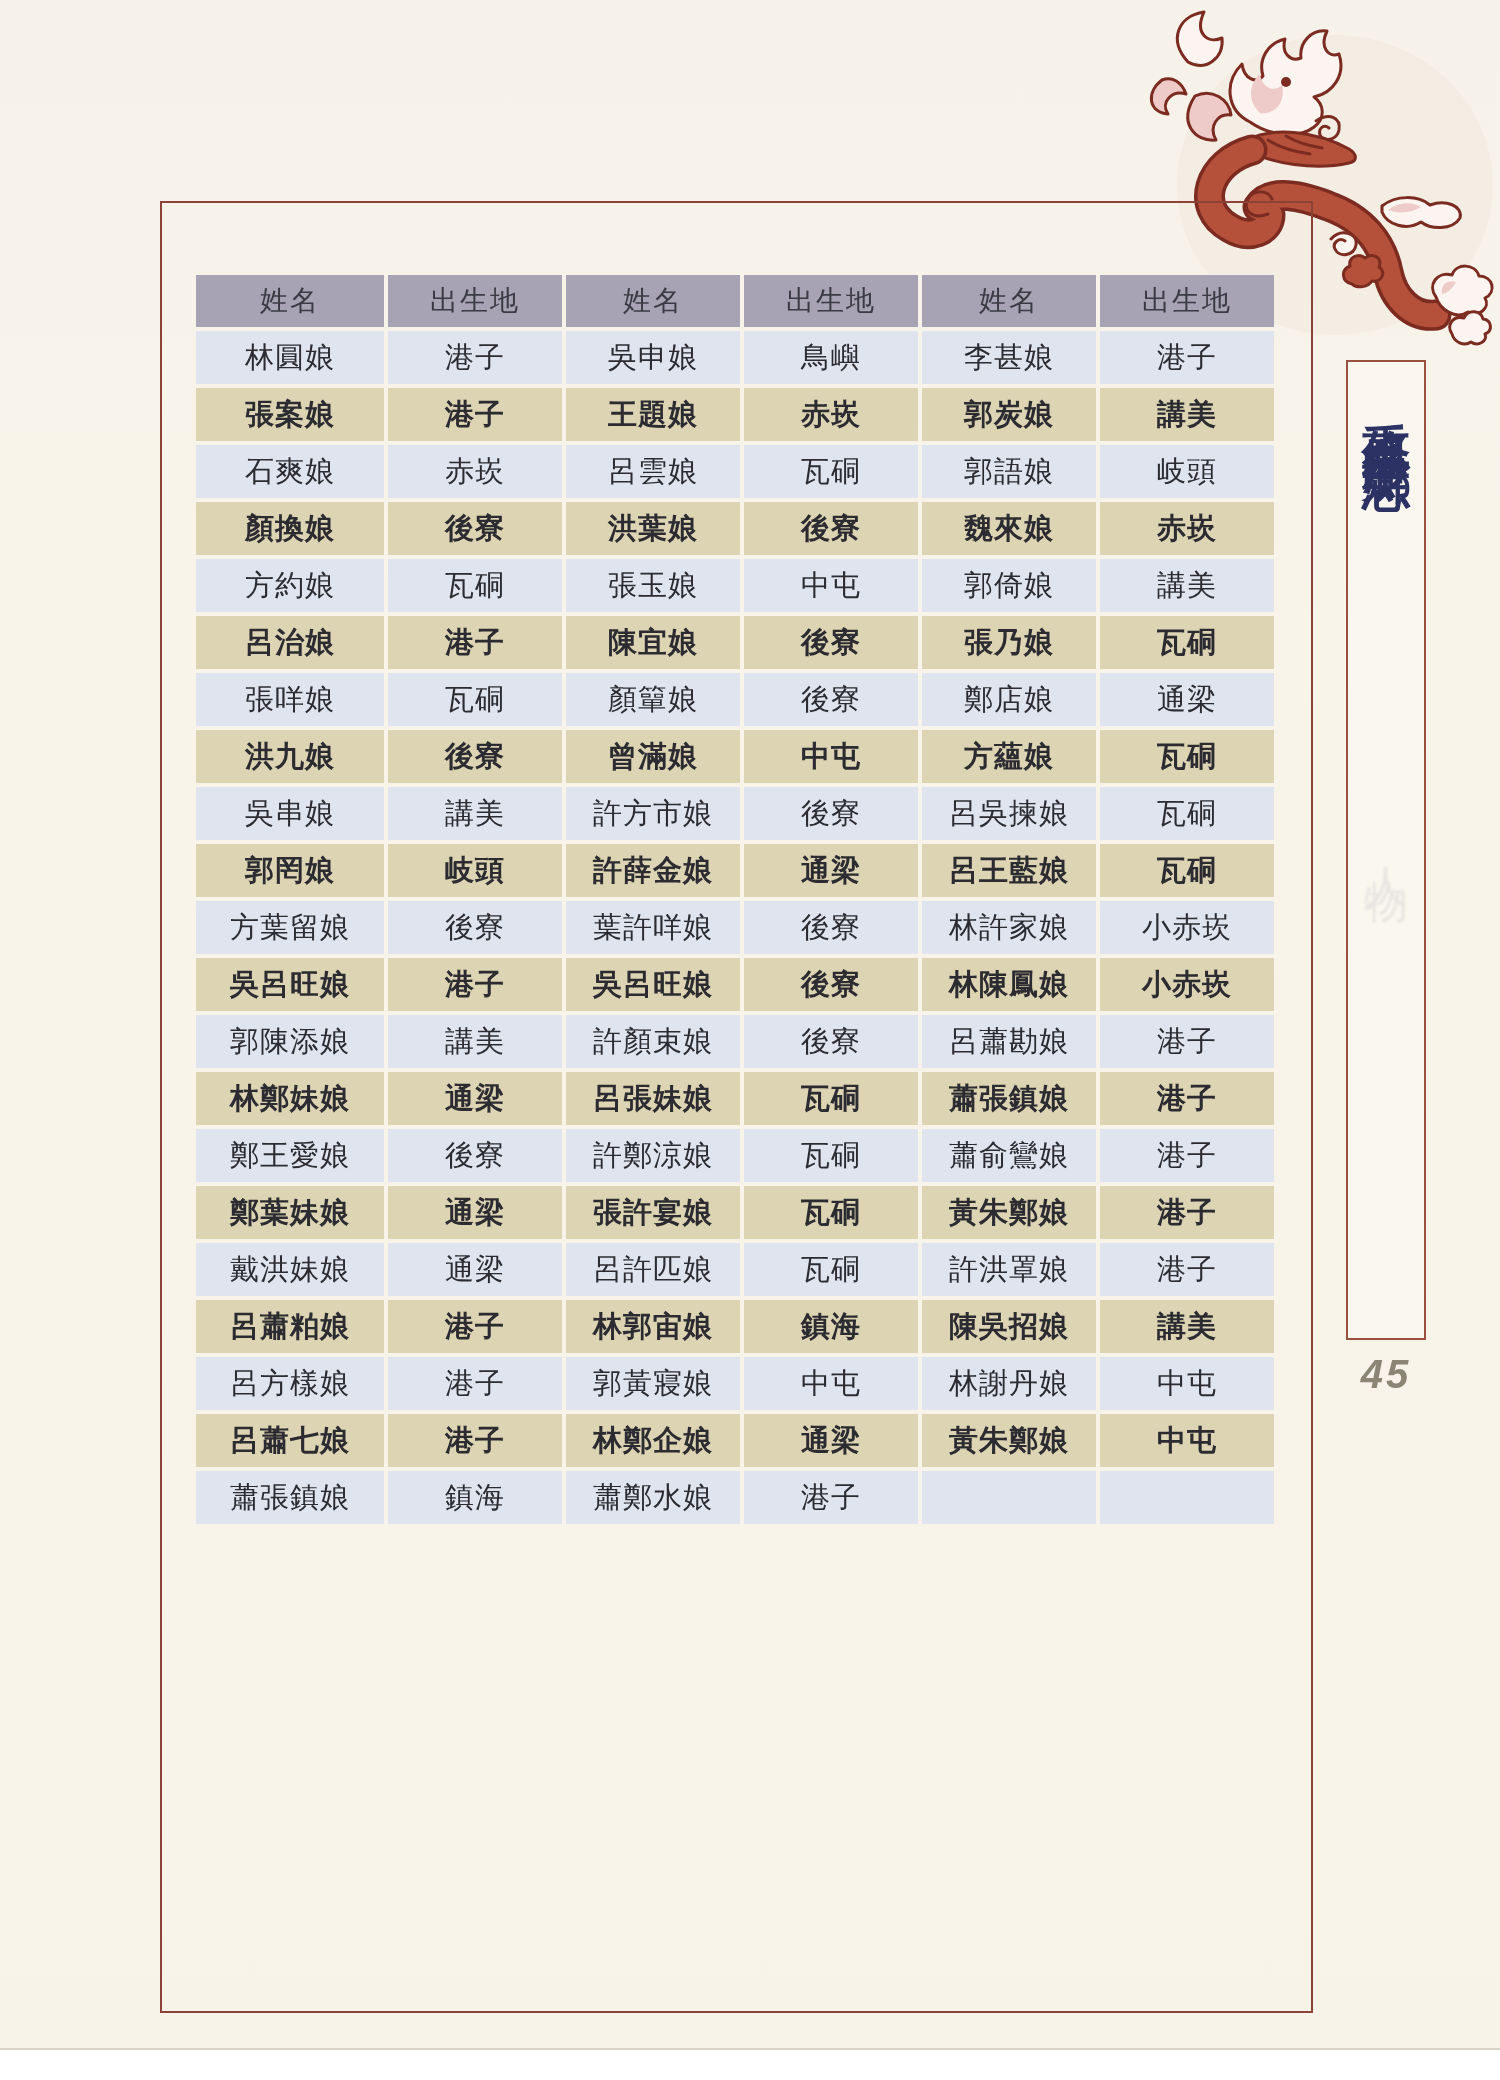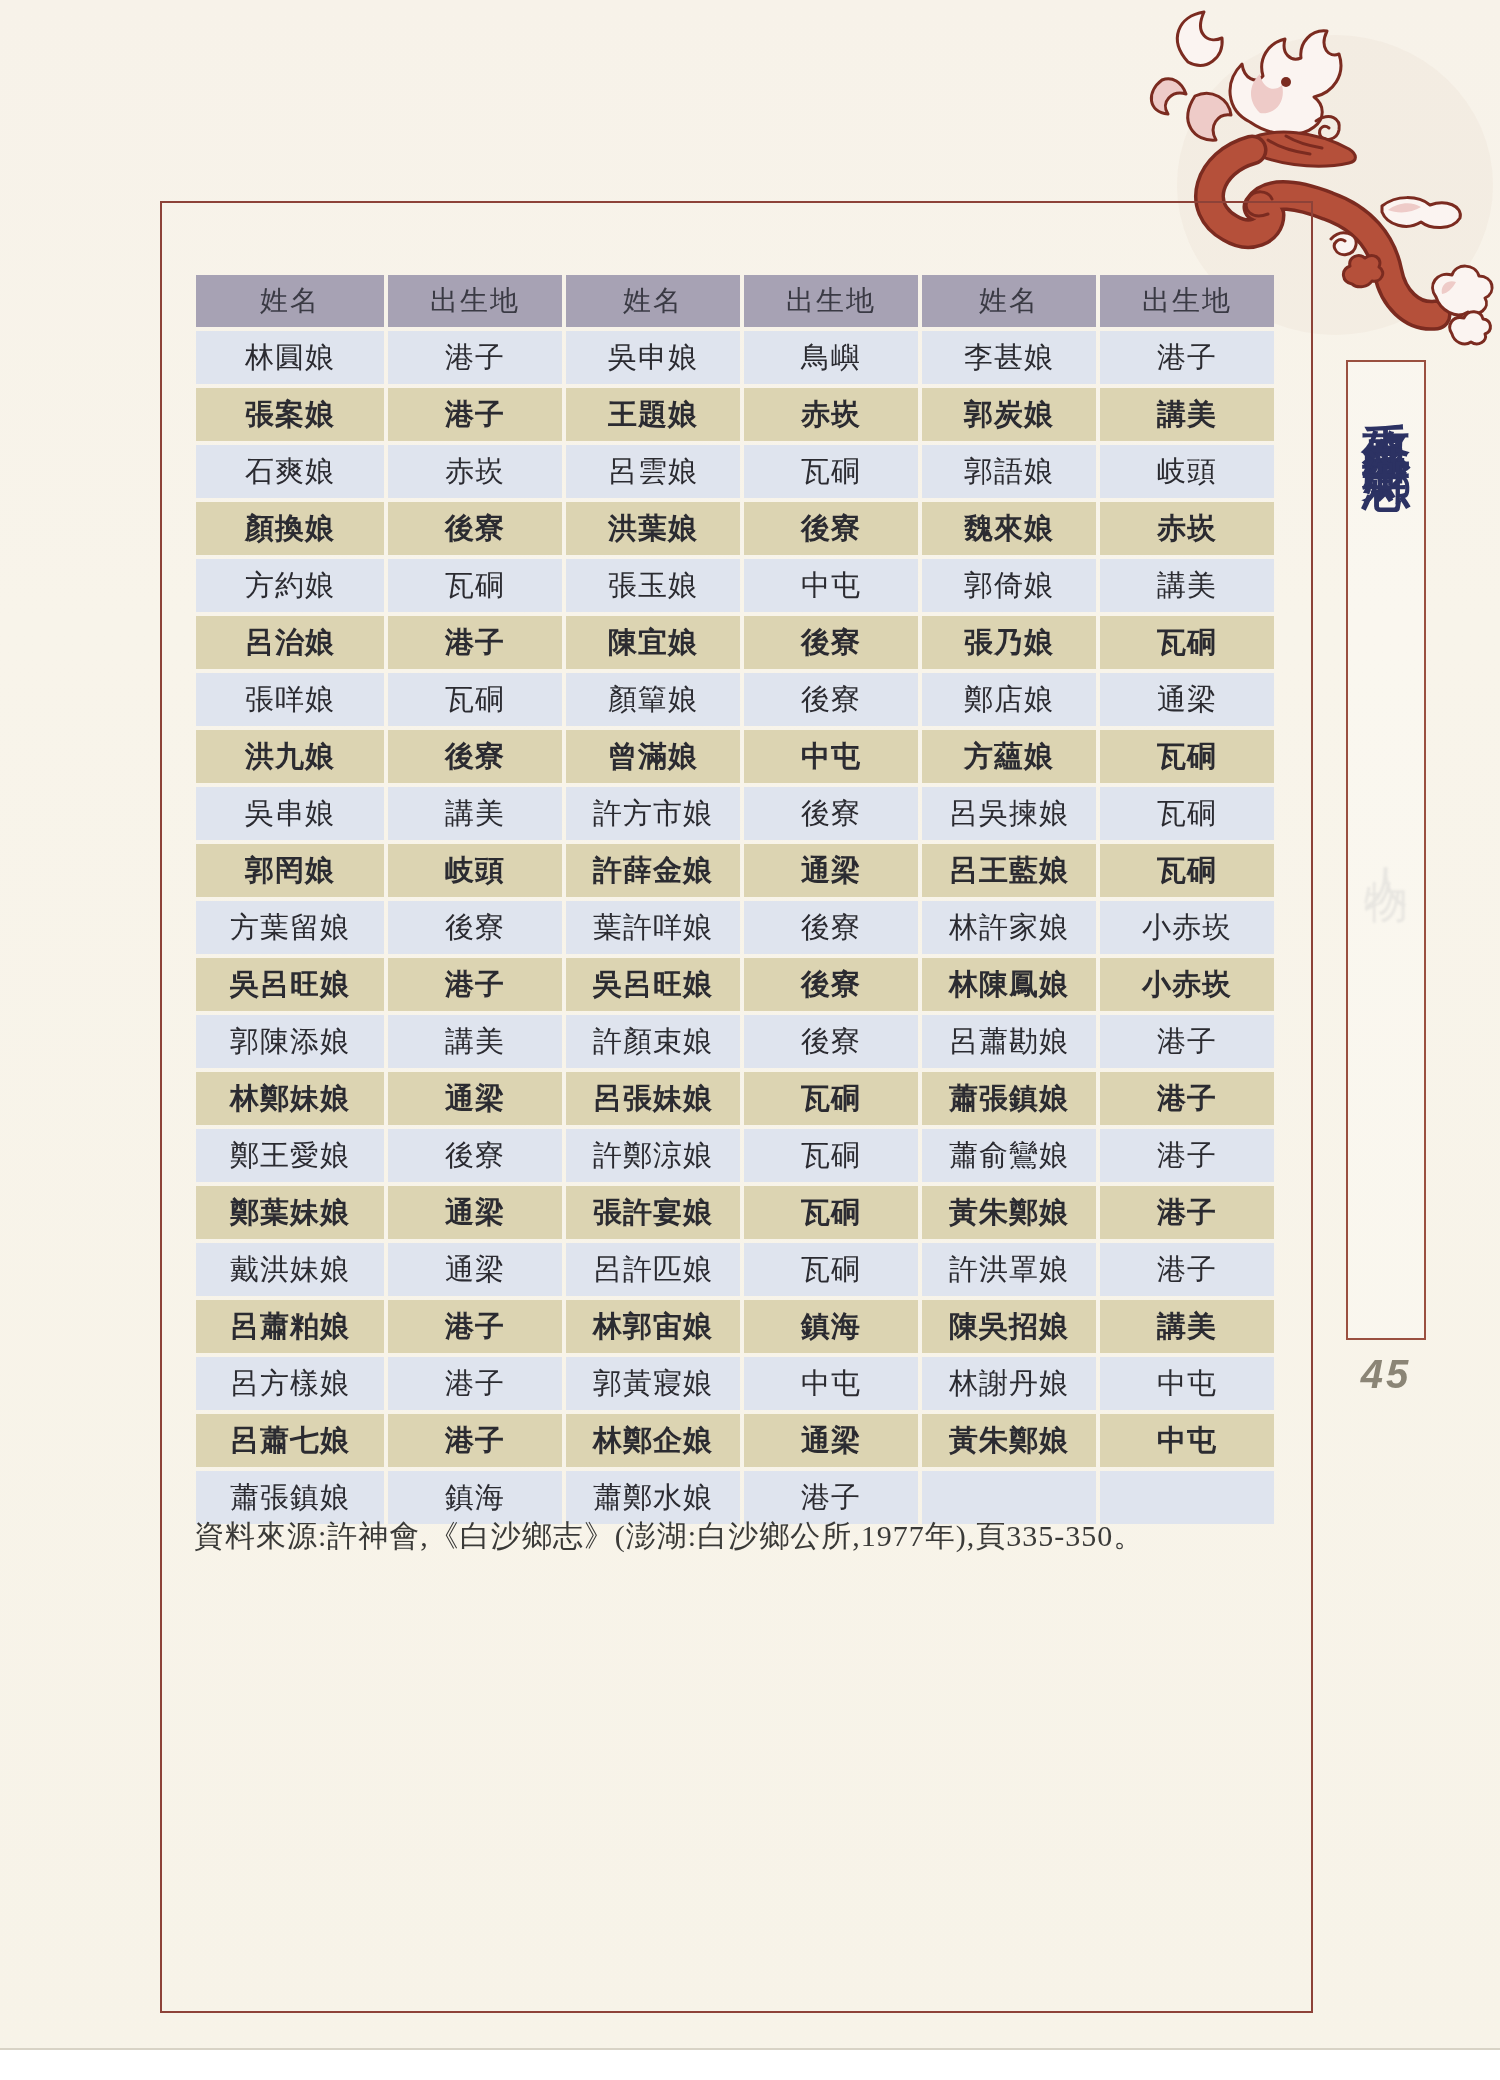--- a/index.html
+++ b/index.html
@@ -255,21 +255,20 @@
       <div class="cell tan">黃朱鄭娘</div>
       <div class="cell tan">中屯</div>
       <div class="cell blue">蕭張鎮娘</div>
       <div class="cell blue">鎮海</div>
       <div class="cell blue">蕭鄭水娘</div>
       <div class="cell blue">港子</div>
       <div class="cell blue"></div>
       <div class="cell blue"></div>
     </div>
 
-  <div class="source-note">資料來源:許神會,《白沙鄉志》(澎湖:白沙鄉公所,1977年),頁335-350。</div>
 
   <div class="sidebar-box">
     <div class="sidebar-title">重修白沙鄉志</div>
     <div class="ghost-text">人物</div>
   </div>
   <div class="page-number">45</div>
 
   <div class="bottom-edge"></div>
 
 </div>

